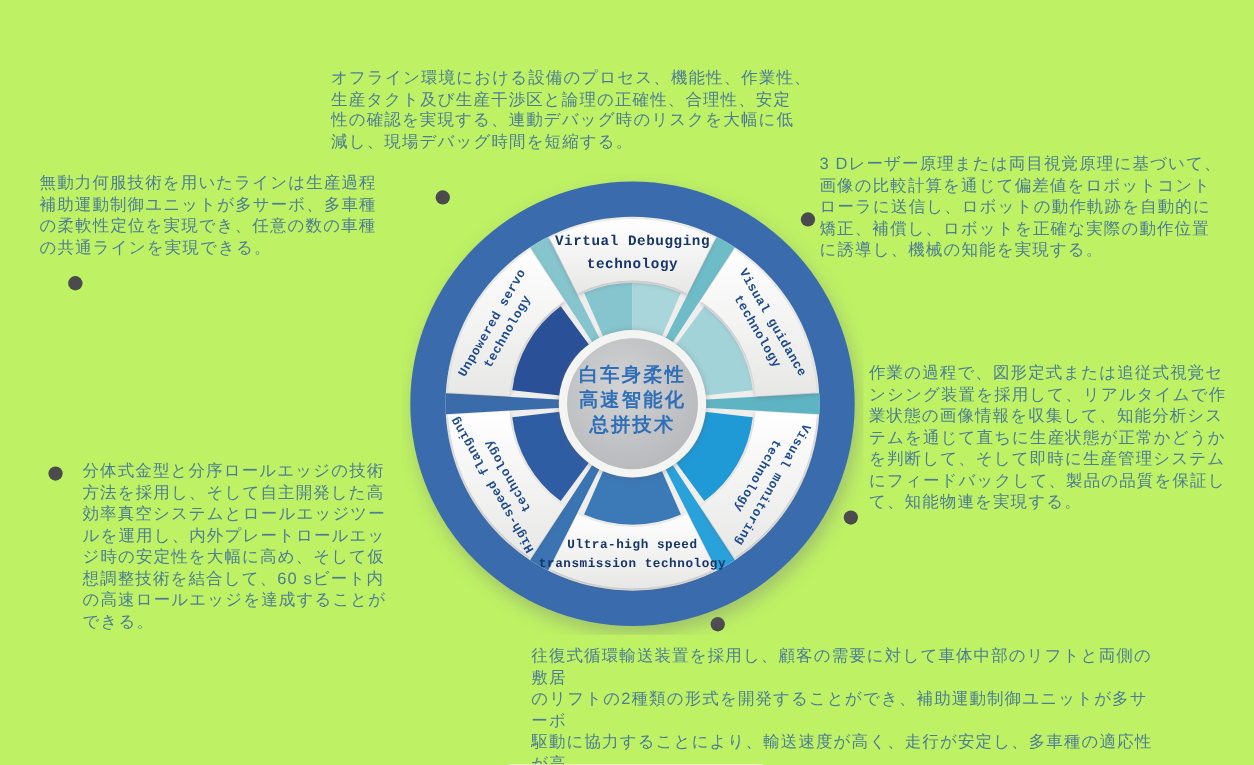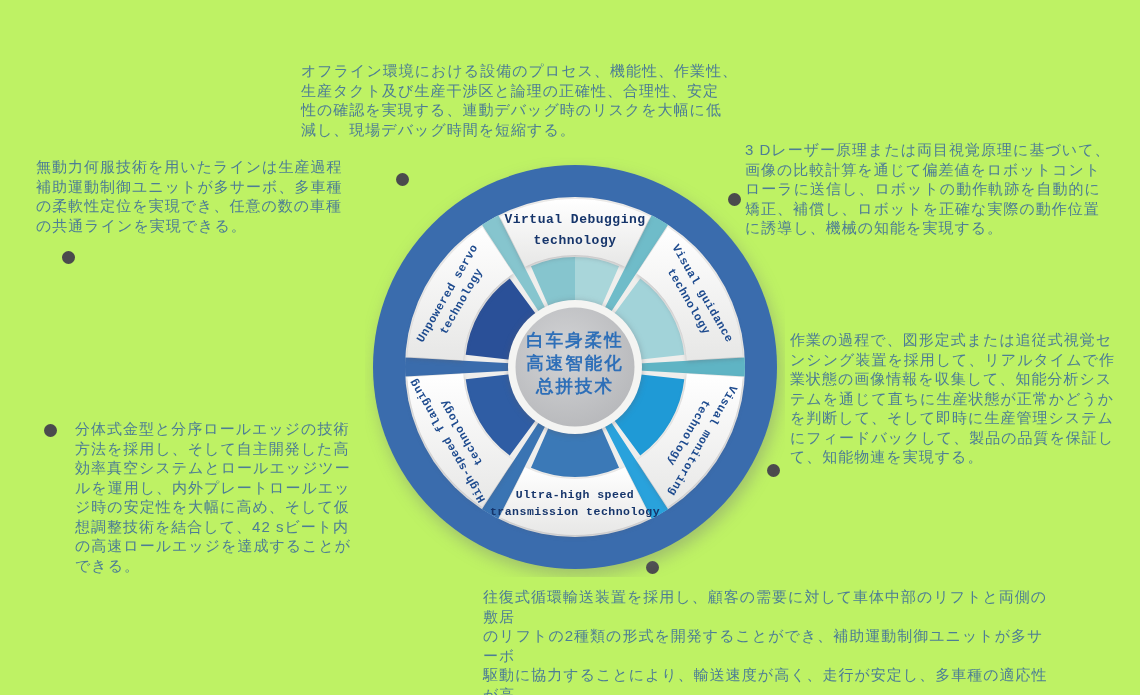--- a/index.html
+++ b/index.html
@@ -42,21 +42,21 @@
 テムを通じて直ちに生産状態が正常かどうか
 を判断して、そして即時に生産管理システム
 にフィードバックして、製品の品質を保証し
 て、知能物連を実現する。</div>
 
   <div class="note" style="left:75px;top:419px;width:292px">分体式金型と分序ロールエッジの技術
 方法を採用し、そして自主開発した高
 効率真空システムとロールエッジツー
 ルを運用し、内外プレートロールエッ
 ジ時の安定性を大幅に高め、そして仮
-想調整技術を結合して、42 sビート内
+想調整技術を結合して、60 sビート内
 の高速ロールエッジを達成することが
 できる。</div>
 
   <div class="note" style="left:483px;top:587px;width:565px">往復式循環輸送装置を採用し、顧客の需要に対して車体中部のリフトと両側の敷居
 のリフトの2種類の形式を開発することができ、補助運動制御ユニットが多サーボ
 駆動に協力することにより、輸送速度が高く、走行が安定し、多車種の適応性が高
 く、敷地スペースが小さいなどの利点があり、4 s以内に工事間の輸送を完成する
 ことができる。</div>
 
   <div class="dot" style="left:396px;top:173px"></div>

